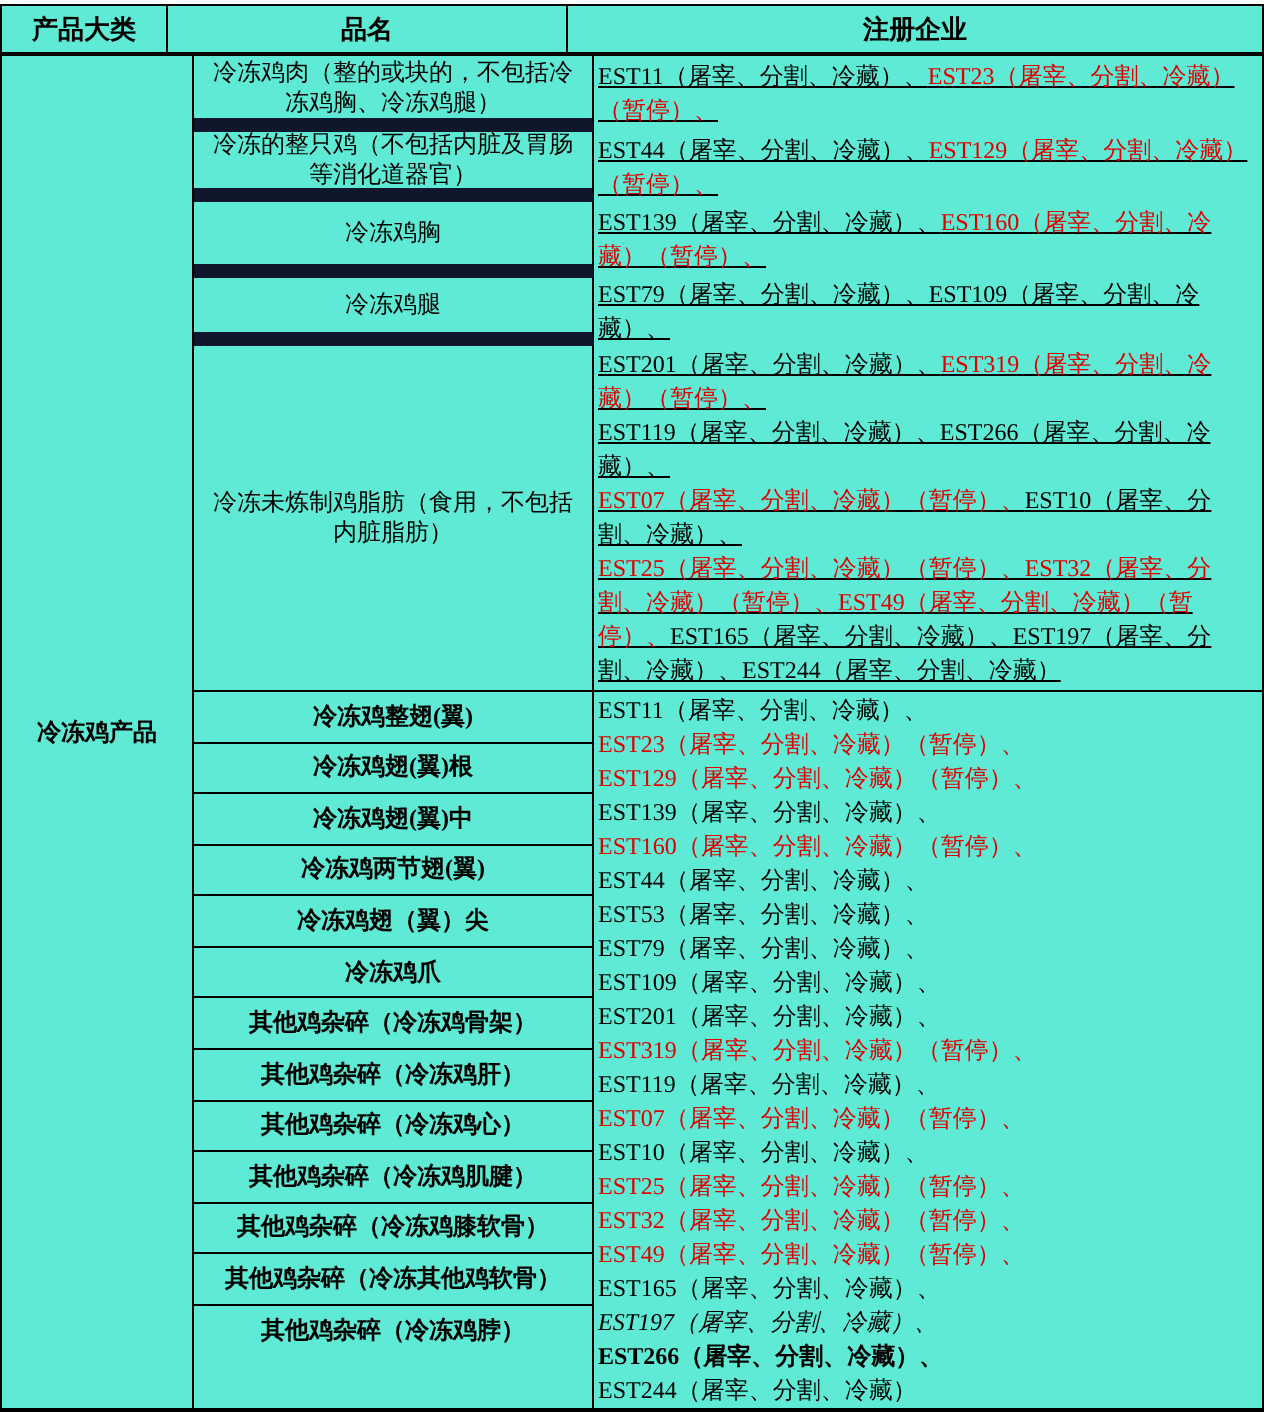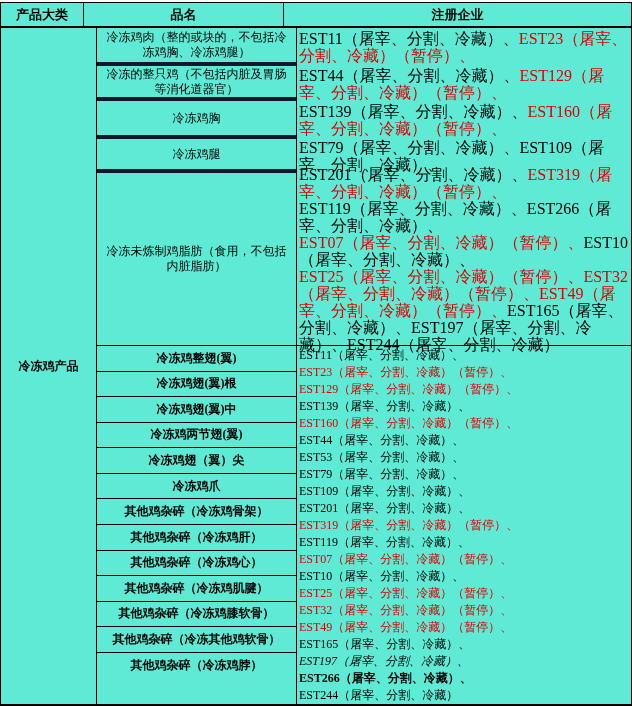--- a/index.html
+++ b/index.html
@@ -26,29 +26,29 @@
   .cat{
     width:96px;box-sizing:border-box;border-right:1px solid #000;
     display:flex;align-items:center;justify-content:center;
     font-size:12px;font-weight:bold;text-align:center;
   }
   .main{flex:1;display:flex;flex-direction:column;min-width:0;}
   .blk1{flex:0 0 318px;display:flex;flex-direction:column;border-bottom:1px solid #000;box-sizing:border-box;}
   .b1row{display:flex;box-sizing:border-box;min-height:0;}
   .b1name{
     width:200px;box-sizing:border-box;
-    border-right:1px solid #000;border-bottom:4px solid #0f172a;
+    border-right:1px solid #000;border-bottom:7px solid #0f172a;
     display:flex;align-items:center;justify-content:center;
     text-align:center;font-size:12px;line-height:15px;padding:0 8px;
   }
   .b1row:last-child .b1name{border-bottom:none;}
   .b1ent{
     flex:1;min-width:0;box-sizing:border-box;padding:0 2px;
     display:flex;flex-direction:column;justify-content:center;
-    font-size:16px;line-height:17px;
+    font-size:12px;line-height:17px;text-decoration:underline;
   }
   .blk2{flex:1;display:flex;min-height:0;}
   .b2names{
     width:200px;box-sizing:border-box;border-right:1px solid #000000;
     display:grid;grid-template-rows:repeat(14,1fr);font-weight:bold;
   }
   .b2name{
     box-sizing:border-box;border-bottom:1px solid #000;
     display:flex;align-items:center;justify-content:center;
     text-align:center;font-size:12px;

